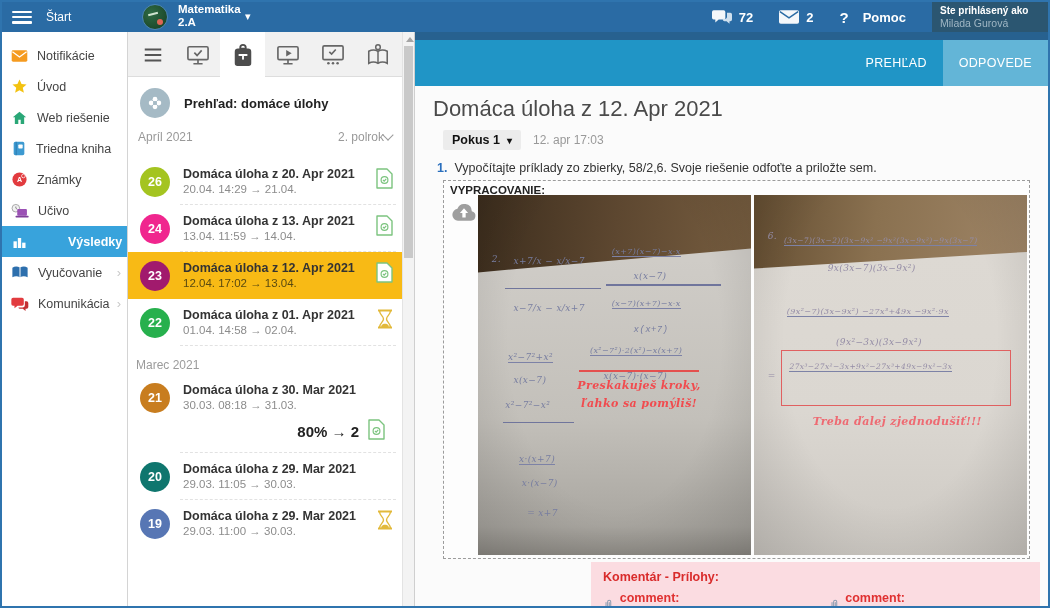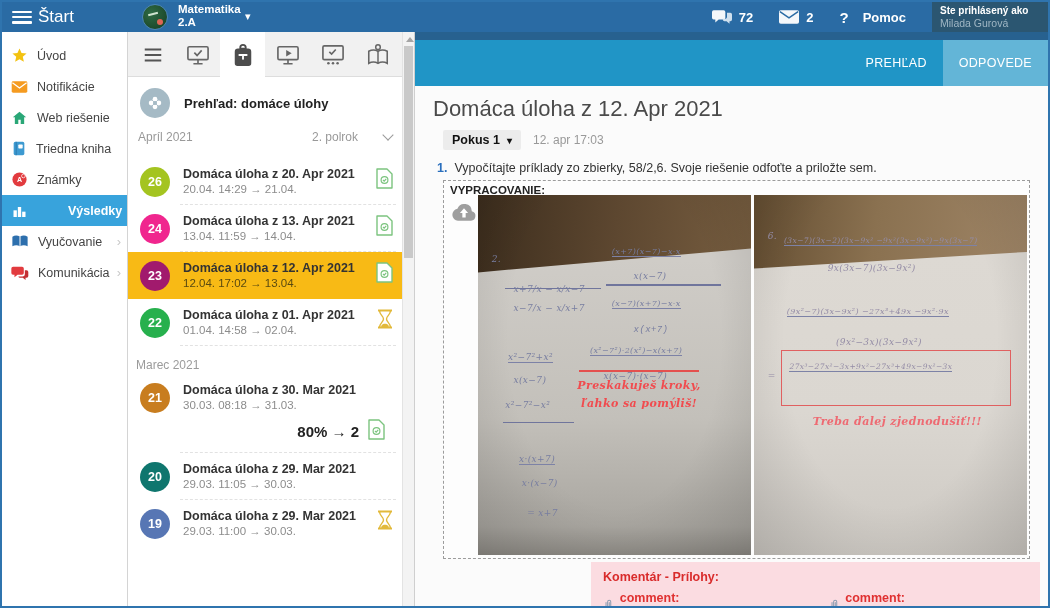--- a/index.html
+++ b/index.html
@@ -7,21 +7,21 @@
   body { font-family:"Liberation Sans", sans-serif; }
   .app { position:relative; width:1050px; height:608px; background:#fff; overflow:hidden;
          border:2px solid #2f74ae; }
 
   
   .topbar { position:absolute; left:0; top:0; width:100%; height:30px; background:#2a6ba4;
             display:flex; align-items:center; color:#fff; z-index:30; }
   .burger { width:20px; height:13px; display:flex; flex-direction:column; justify-content:space-between;
             margin-left:10px; cursor:pointer; }
   .burger span { height:2.5px; background:#fff; border-radius:1px; }
-  .start-label { margin-left:6px; font-size:17px; }
+  .start-label { margin-left:14px; font-size:12px; }
   .avatar { position:absolute; left:140px; top:2px; width:26px; height:26px; border-radius:50%;
             background:radial-gradient(circle at 35% 35%, #2f6b44, #1d4a2c 70%); overflow:hidden; border:1px solid #4d86b5;}
   .avatar i { position:absolute; left:5px; top:8px; width:10px; height:1.5px; background:#cfe3cf; transform:rotate(-15deg);}
   .avatar b { position:absolute; right:4px; bottom:4px; width:6px; height:6px; background:#d65; border-radius:50%;}
   .subject-block { position:absolute; left:176px; top:1px; line-height:13px; font-size:11.5px; font-weight:bold; }
   .subject-caret { position:absolute; left:243px; top:8px; font-size:11px; }
   .top-right { margin-left:auto; display:flex; align-items:center; height:100%; }
   .top-item { display:flex; align-items:center; gap:7px; margin-right:26px; font-size:13px; font-weight:bold; }
   .top-item svg { display:block; }
   .help-q { font-size:15px; font-weight:bold; margin-right:7px; }
@@ -45,21 +45,21 @@
   .mid-inner { position:absolute; left:0; top:0; right:12px; bottom:0; }
   .tabbar { height:45px; background:#f1f1f1; border-bottom:1px solid #ddd; display:flex; padding-left:2px; }
   .mtab { width:45px; height:45px; display:flex; align-items:center; justify-content:center; cursor:pointer; position:relative;}
   .mtab.active { background:#fff; }
   .mtab.active::after { content:''; position:absolute; left:0; right:0; bottom:-1px; height:1px; background:#fff; }
   .panel-head { display:flex; align-items:center; gap:14px; padding:11px 10px 6px 12px; }
   .circle-ico { width:30px; height:30px; border-radius:50%; background:#a5bac5; flex:none;
                 display:flex; align-items:center; justify-content:center; }
   .panel-title { font-size:13px; font-weight:bold; color:#222; }
   .subhead { display:flex; align-items:center; padding:6px 10px 8px 10px; font-size:12px; color:#999; }
-  .subhead .term { margin-left:auto; margin-right:26px; }
+  .subhead .term { margin-left:auto; }
   .chev-down { width:8px; height:8px; border-right:1.8px solid #9a9a9a; border-bottom:1.8px solid #9a9a9a;
                transform:rotate(45deg); margin-top:-4px; }
   .hw-list { position:absolute; left:0; right:0; top:126px; bottom:0; }
   .hw-item { position:relative; padding:9px 8px 8px 12px; cursor:pointer; }
   .hw-item .sep { position:absolute; left:52px; right:6px; bottom:0; border-bottom:1px dashed #e2e2e2; }
   .hw-row { display:flex; gap:13px; }
   .num-circle { width:30px; height:30px; border-radius:50%; color:#fff; font-weight:bold; font-size:12.5px;
                 display:flex; align-items:center; justify-content:center; flex:none; }
   .hw-texts { flex:1; min-width:0; }
   .hw-title { font-size:12.5px; font-weight:bold; color:#333; }
@@ -107,21 +107,21 @@
   .photo-right::before { background:linear-gradient(100deg,#5d472c,#8a7150 45%,#a2886a); transform:rotate(-3.5deg); }
   .photo::after { content:''; position:absolute; inset:0;
                   background:radial-gradient(ellipse at 50% 40%, rgba(0,0,0,0) 55%, rgba(0,0,0,.14) 100%); }
   .hl { position:absolute; font-family:"DejaVu Serif", serif; font-style:italic; color:#777da0;
         font-size:9px; letter-spacing:.4px; filter:blur(.45px); white-space:nowrap; z-index:2; }
   .hl.u { border-bottom:1px solid #7d82a6; padding-bottom:0; }
   .photo-right .hl { color:#948ca6; }
   .fbar { position:absolute; height:1.3px; background:#70759c; filter:blur(.4px); z-index:2; }
   
   .photo-left .hl:nth-of-type(1){left:5%; top:16.5%;}
-  .photo-left .hl:nth-of-type(2){left:13%; top:17%;margin-top:28px;}
+  .photo-left .hl:nth-of-type(2){left:13%; top:17%;}
   .photo-left .hl:nth-of-type(3){left:49%; top:14.5%; font-size:8px;}
   .photo-left .hl:nth-of-type(4){left:57%; top:21%;}
   .photo-left .hl:nth-of-type(5){left:13%; top:30%;}
   .photo-left .hl:nth-of-type(6){left:49%; top:29%; font-size:8px;}
   .photo-left .hl:nth-of-type(7){left:57%; top:36%;font-family:Liberation Mono, monospace;}
   .photo-left .hl:nth-of-type(8){left:11%; top:43.5%;}
   .photo-left .hl:nth-of-type(9){left:13%; top:50%;}
   .photo-left .hl:nth-of-type(10){left:41%; top:42%; font-size:8px;}
   .photo-left .hl:nth-of-type(11){left:46%; top:49%;}
   .photo-left .hl:nth-of-type(12){left:10%; top:57%;}
@@ -198,31 +198,31 @@
         <div class="ub1">Ste prihlásený ako</div>
         <div class="ub2">Milada Gurová</div>
       </div>
     </div>
   </div>
 
   <div class="layout">
 
     <div class="sidebar">
       <div class="side-item">
-        <svg width="17" height="17" viewBox="0 0 24 24">
-            <path fill="#f3c211" d="M12 2l2.9 6.6 7.1.6-5.4 4.7 1.6 7-6.2-3.7-6.2 3.7 1.6-7L2 9.2l7.1-.6z"></path>
-          </svg>
-        <span>Úvod</span>
-      </div>
-      <div class="side-item">
         <svg width="17" height="14" viewBox="0 0 24 18">
             <rect x="1" y="1" width="22" height="16" rx="2" fill="#f59b20"></rect>
             <path d="M2 3l10 7.5L22 3" stroke="#fff" stroke-width="1.8" fill="none"></path>
           </svg>
         <span>Notifikácie</span>
+      </div>
+      <div class="side-item">
+        <svg width="17" height="17" viewBox="0 0 24 24">
+            <path fill="#f3c211" d="M12 2l2.9 6.6 7.1.6-5.4 4.7 1.6 7-6.2-3.7-6.2 3.7 1.6-7L2 9.2l7.1-.6z"></path>
+          </svg>
+        <span>Úvod</span>
       </div>
       <div class="side-item">
         <svg width="17" height="16" viewBox="0 0 24 24">
             <path fill="#2aa777" d="M12 2.5L22 11h-3v10h-5.2v-6.4h-3.6V21H5V11H2z"></path>
           </svg>
         <span>Web riešenie</span>
       </div>
       <div class="side-item">
         <svg width="16" height="17" viewBox="0 0 24 24">
             <rect x="4" y="2" width="16" height="20" rx="2.5" fill="#3d9ad1"></rect>
@@ -231,20 +231,29 @@
           </svg>
         <span>Triedna kniha</span>
       </div>
       <div class="side-item">
         <svg width="17" height="17" viewBox="0 0 24 24">
             <circle cx="12" cy="12" r="10" fill="#e23b3f"></circle>
             <text x="12" y="15.5" text-anchor="middle" font-size="10" font-weight="bold" fill="#fff" font-family="Liberation Sans,sans-serif">A</text>
             <circle cx="17.5" cy="7" r="2.6" fill="#e23b3f" stroke="#fff" stroke-width="1"></circle>
           </svg>
         <span>Známky</span>
+      </div>
+      <div class="side-item">
+        <svg width="18" height="16" viewBox="0 0 26 22">
+            <circle cx="7" cy="7" r="5.5" fill="#f2f2f2" stroke="#9a9a9a" stroke-width="1.2"></circle>
+            <path d="M7 4.5V7l2 1.5" stroke="#777" stroke-width="1.2" fill="none"></path>
+            <rect x="9" y="8" width="14" height="10" rx="1.5" fill="#9b51b5"></rect>
+            <rect x="6.5" y="18" width="19" height="2.4" rx="1" fill="#7e3f99"></rect>
+          </svg>
+        <span>Učivo</span>
       </div>
       <div class="side-item active">
         <svg width="17" height="16" viewBox="0 0 24 24">
             <rect x="3" y="11" width="5" height="10" fill="#fff"></rect>
             <rect x="9.5" y="6" width="5" height="15" fill="#fff"></rect>
             <rect x="16" y="13" width="5" height="8" fill="#fff"></rect>
           </svg>
         <span>Výsledky</span>
       </div>
       <div class="side-item">

